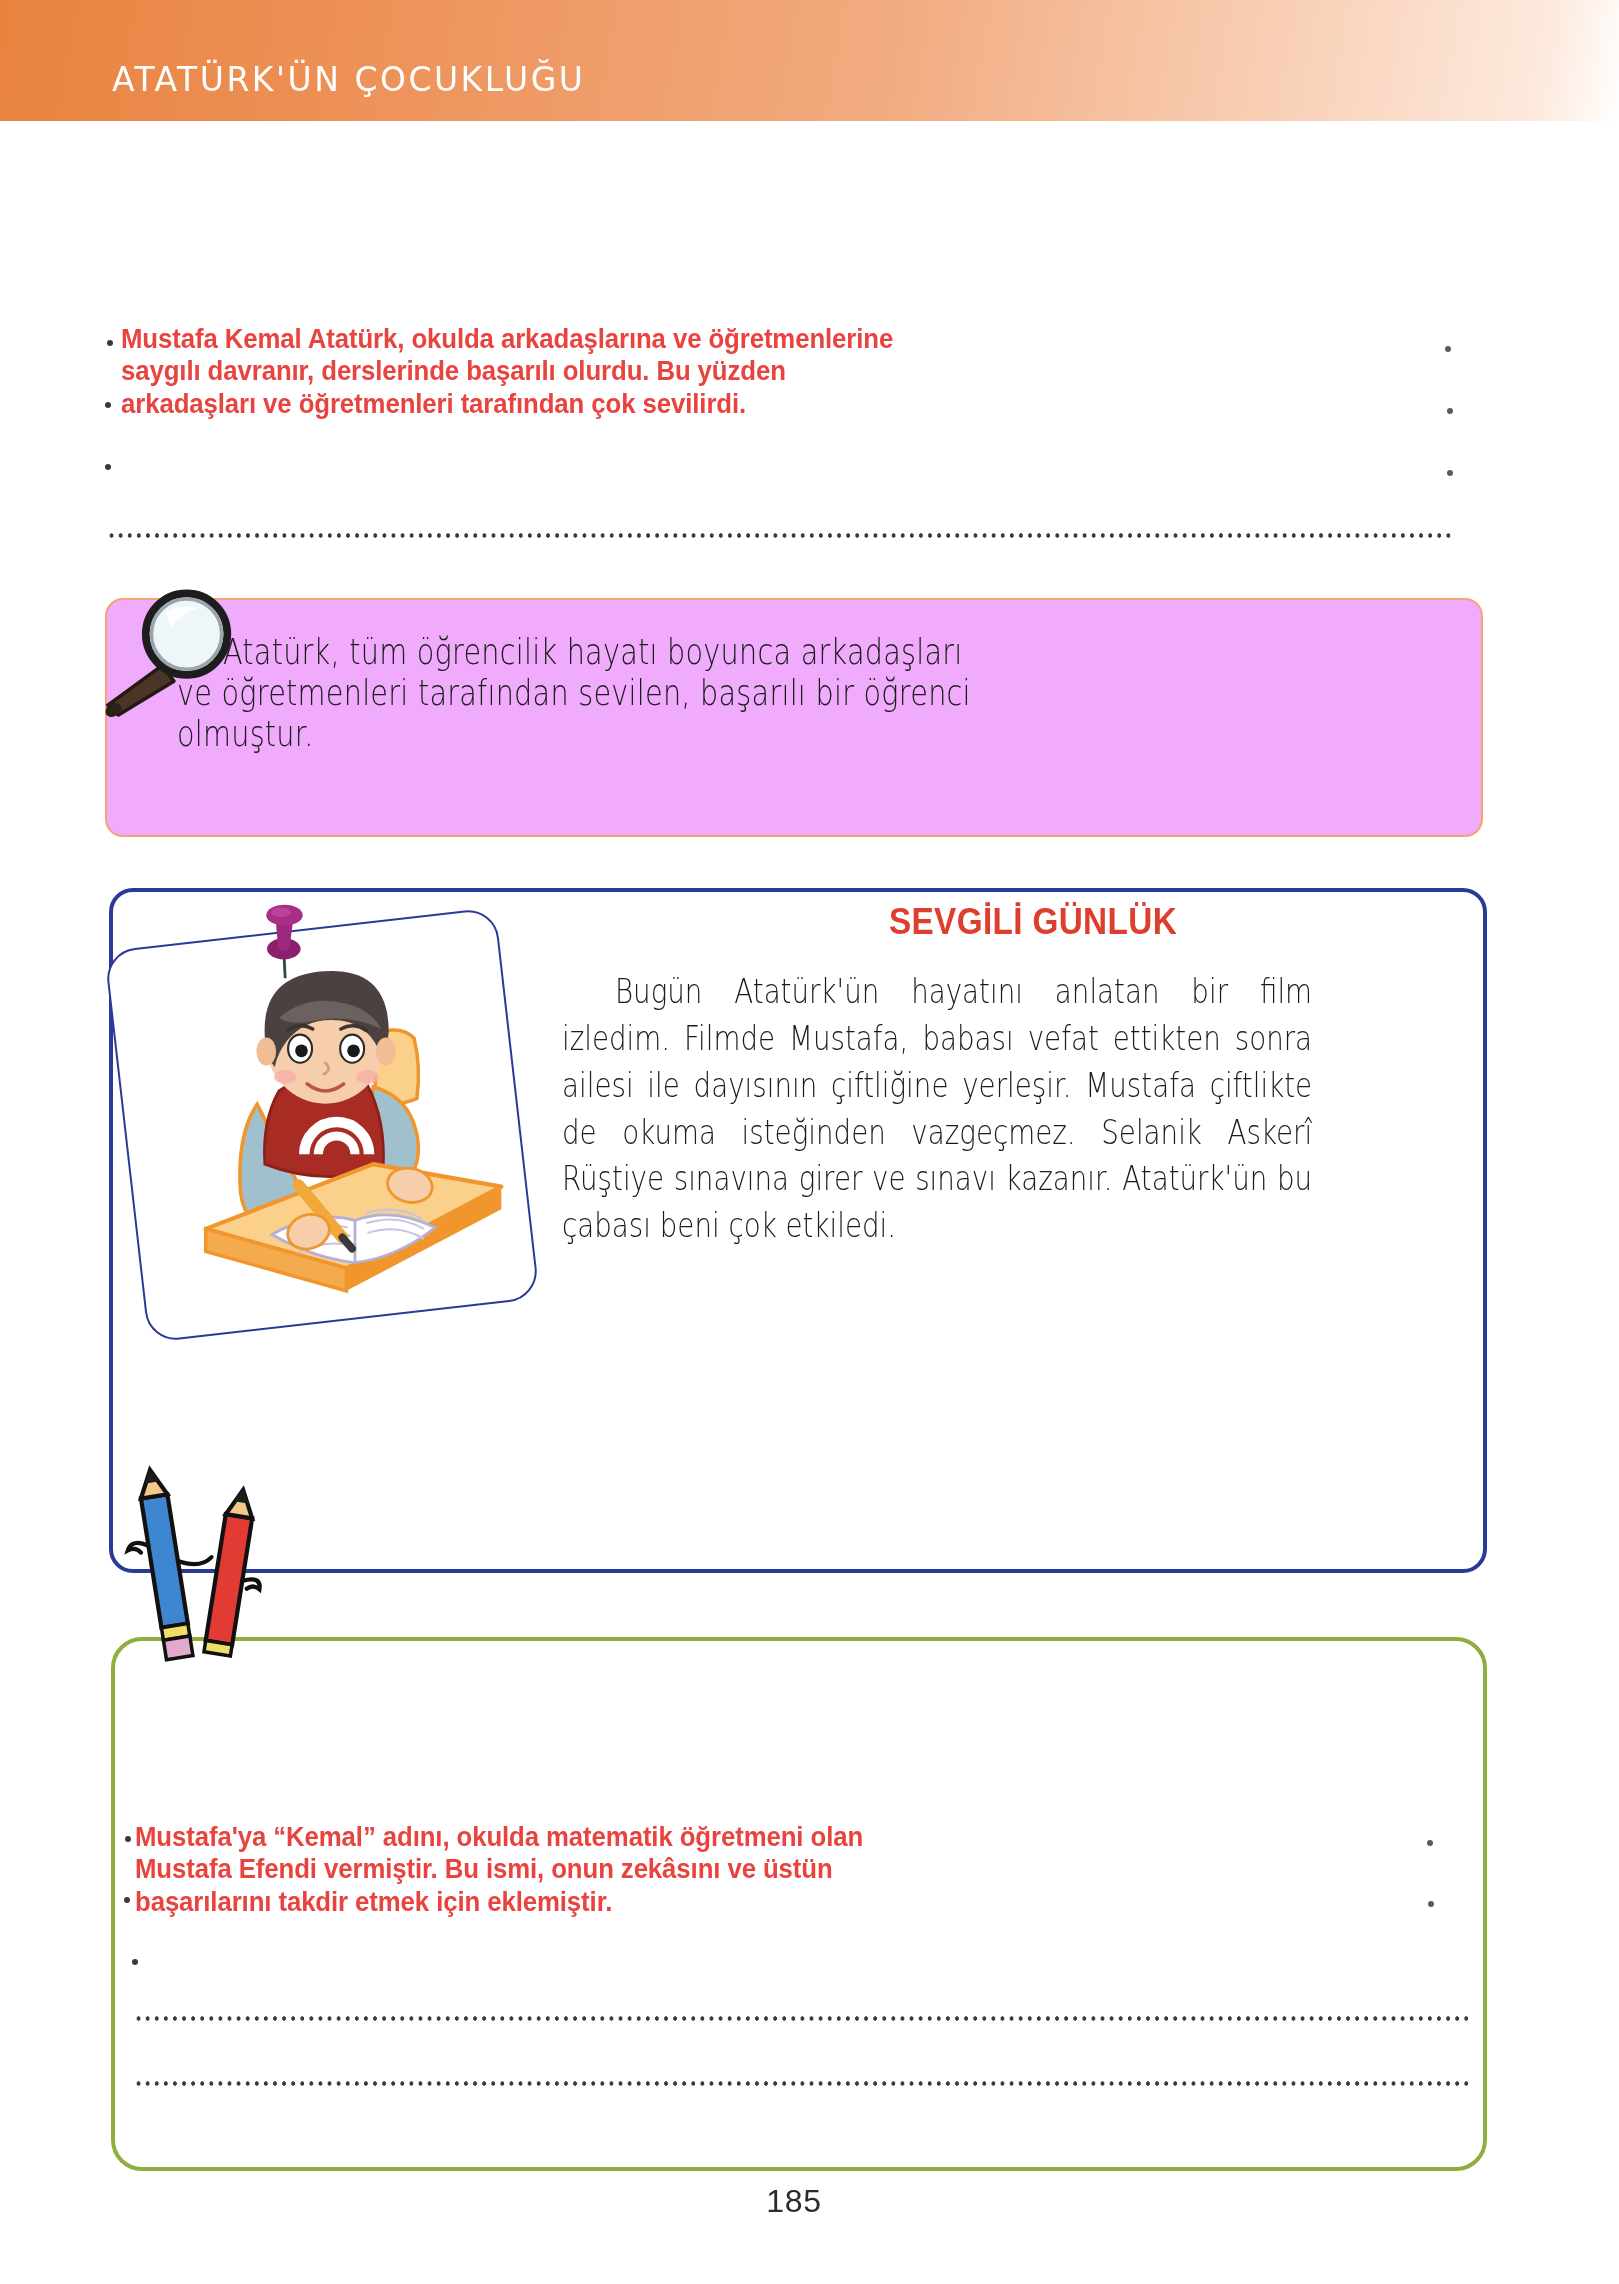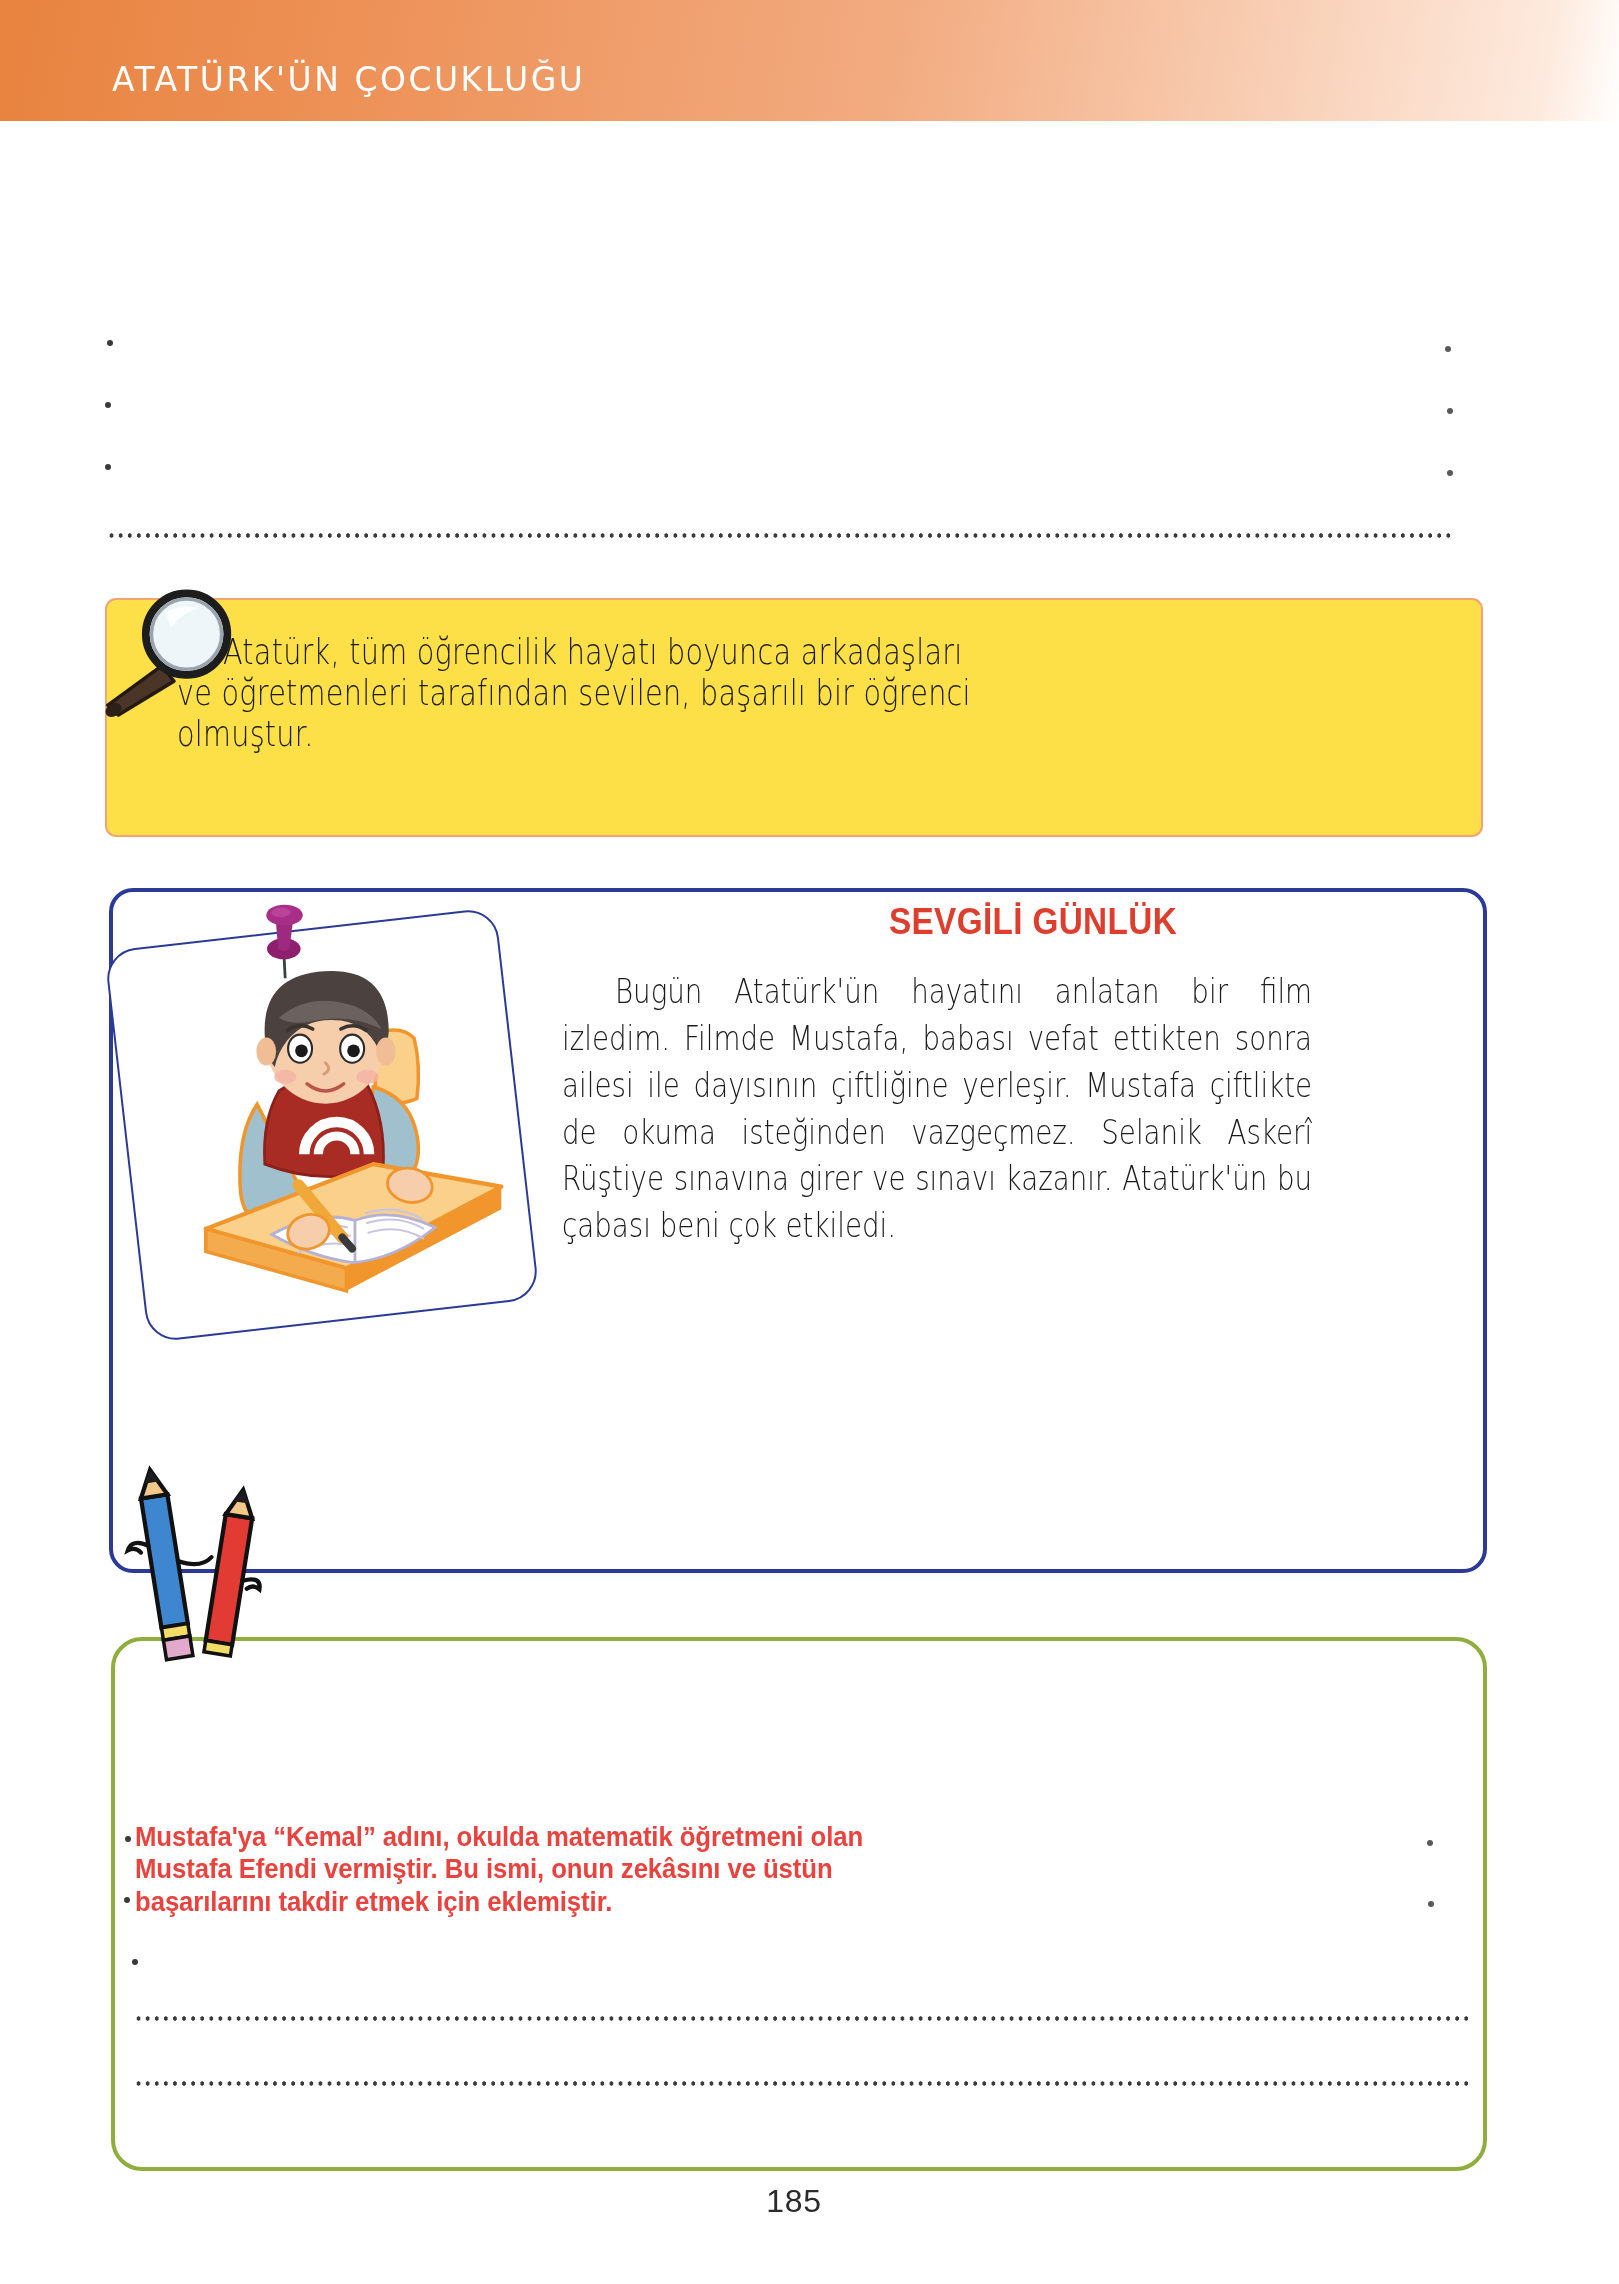--- a/index.html
+++ b/index.html
@@ -85,22 +85,22 @@
   
   #section-question-1 { position: absolute; left: 105px; top: 169px; width: 1392px; }
   #answer-1 { position: absolute; left: 121px; top: 323px; width: 1336px; }
 
   
   .info-box {
     position: absolute;
     left: 105px; top: 598px;
     width: 1378px; height: 239px;
     border: 2.8px solid #f2a477;
-    border-radius: 11px;
-    background: #fde047;
+    border-radius: 18px;
+    background: #f0abfc;
   }
   .info-text {
     position: absolute;
     left: 70px; top: 32px;
     width: 1265px;
   }
   .magnifier {
     position: absolute;
     left: 95px; top: 587px;
     width: 155px; height: 130px;
@@ -186,20 +186,25 @@
 </head>
 <body>
 
 <div class="page">
 
   <div class="header-band">
     <div class="header-title">ATATÜRK'ÜN ÇOCUKLUĞU</div>
   </div>
 
 
+  <div id="answer-1">
+    <div class="ans-text">Mustafa Kemal Atatürk, okulda arkadaşlarına ve öğretmenlerine</div>
+    <div class="ans-text">saygılı davranır, derslerinde başarılı olurdu. Bu yüzden</div>
+    <div class="ans-text">arkadaşları ve öğretmenleri tarafından çok sevilirdi.</div>
+  </div>
 
   <div class="dot-tick" style="left:107px;  top:340px;"></div>
   <div class="dot-tick right" style="left:1445px; top:346px;"></div>
   <div class="dot-tick" style="left:105px;  top:402px;"></div>
   <div class="dot-tick right" style="left:1447px; top:408px;"></div>
   <div class="dot-tick" style="left:105px;  top:464px;"></div>
   <div class="dot-tick right" style="left:1447px; top:470px;"></div>
   <div class="dot-line" style="left:107px; top:533px; width:1344px;"></div>
 
   <div class="info-box">

